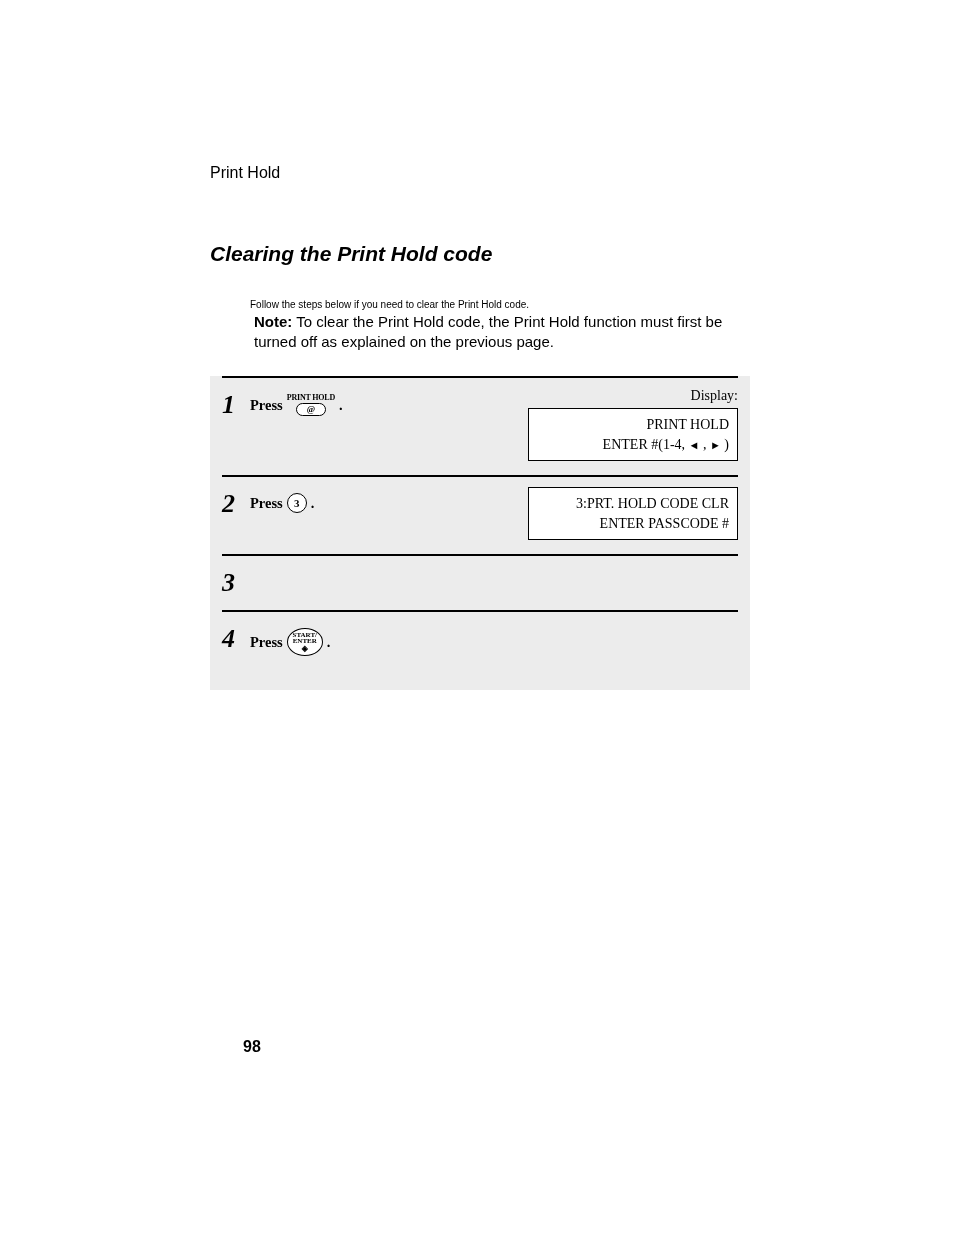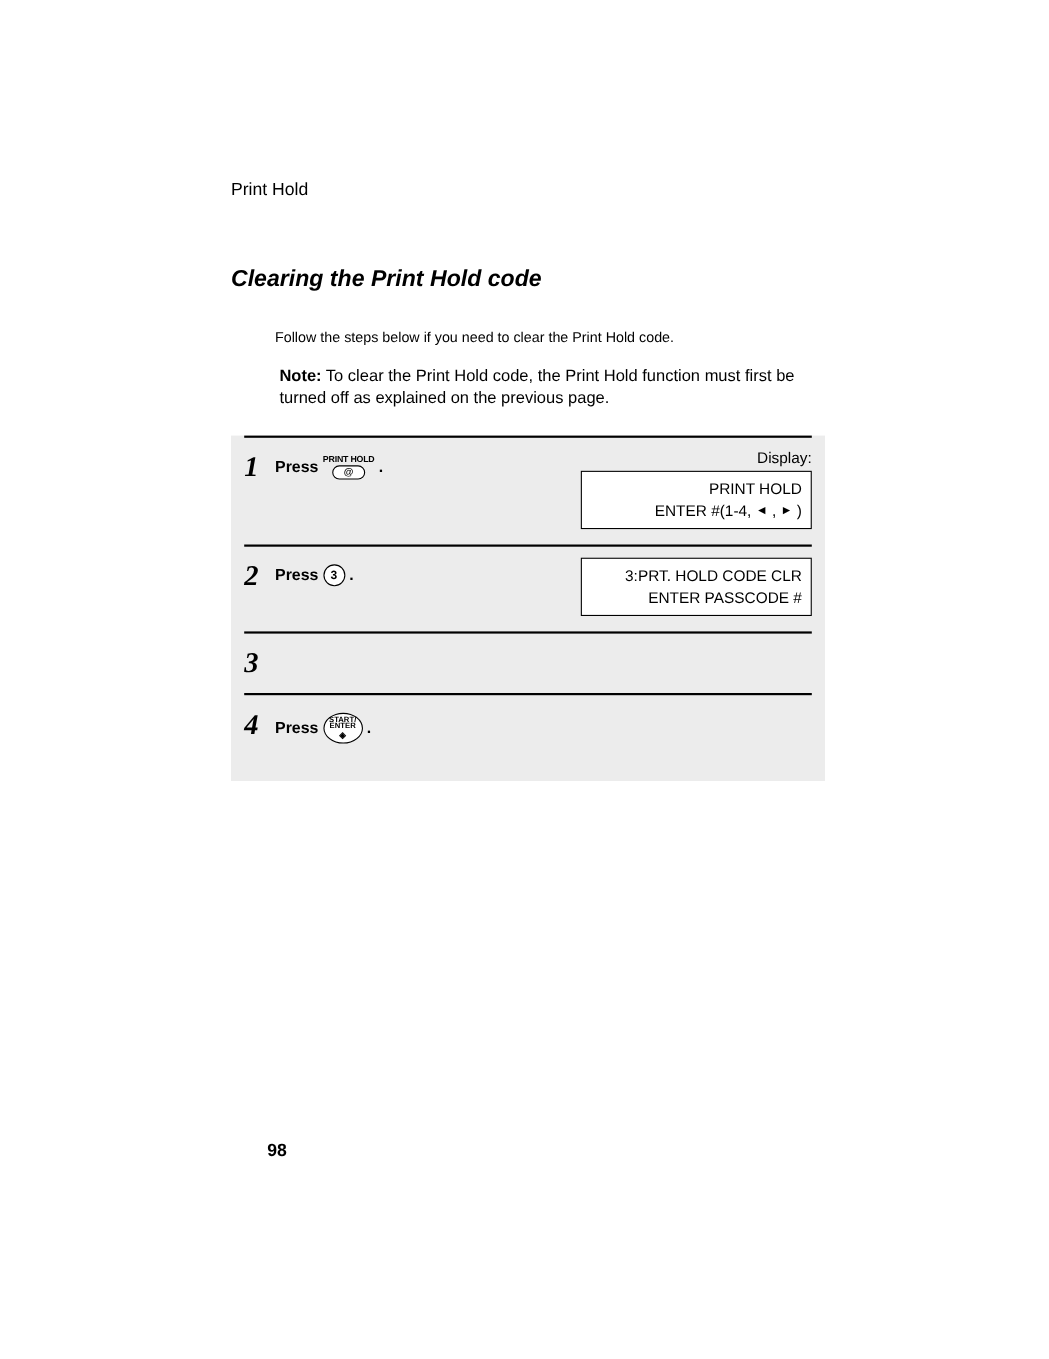--- a/index.html
+++ b/index.html
@@ -22,23 +22,22 @@
     font-size: 16px;
     margin-bottom: 60px;
   }
   .section-title {
     font-style: italic;
     font-weight: bold;
     font-size: 21px;
     margin-bottom: 32px;
   }
   .intro {
-    font-size: 13px;
+    font-size: 10px;
     margin-left: 40px;
-    margin-bottom: 16px;
     line-height: 1.35;
   }
   .note {
     font-size: 15px;
     margin-left: 44px;
     margin-bottom: 24px;
     line-height: 1.35;
   }
   .note-label { font-weight: bold; }
   .steps {
@@ -59,20 +58,21 @@
     width: 28px;
     flex-shrink: 0;
     line-height: 1;
     padding-top: 4px;
   }
   .step-body {
     flex: 1;
     display: flex;
     justify-content: space-between;
     align-items: flex-start;
+    font-family: Liberation Serif, serif;
   }
   .step-left {
     font-size: 14.5px;
     font-weight: bold;
     display: flex;
     align-items: center;
     flex-wrap: wrap;
     padding-top: 6px;
     min-width: 260px;
   }

